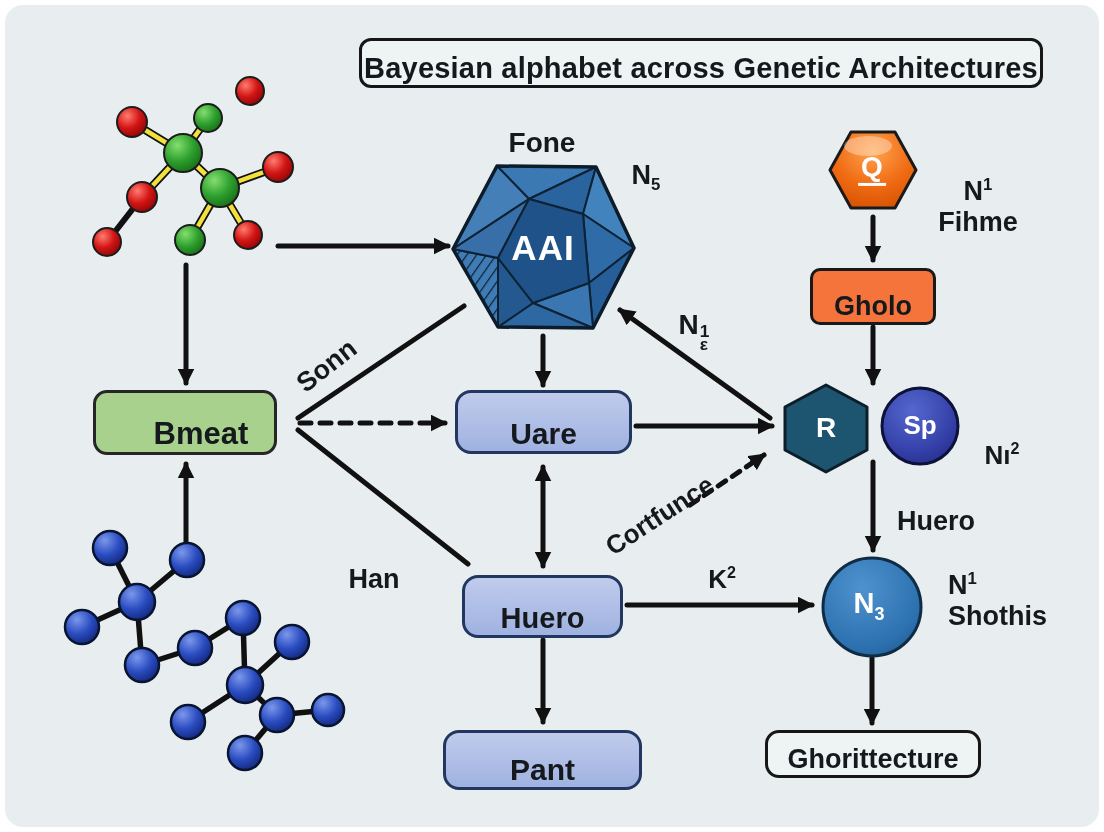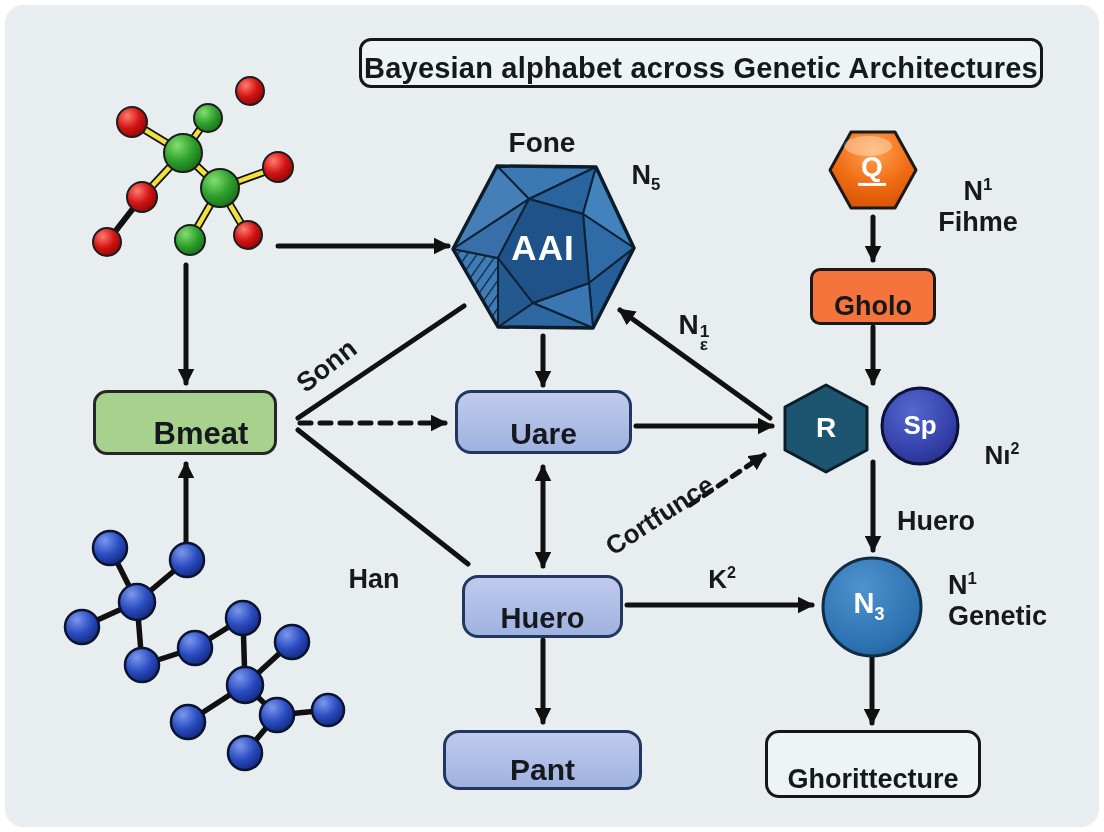--- a/index.html
+++ b/index.html
@@ -212,21 +212,21 @@
   </div>
 
   <div class="node blue-node" style="left:443px; top:730px; width:199px; height:60px;">
     <span>Pant</span>
   </div>
 
   <div class="node orange-node" style="left:810px; top:268px; width:126px; height:57px;">
     <span>Gholo</span>
   </div>
 
-  <div class="node plain-node" style="left:765px; top:730px; width:216px; height:68px;">
+  <div class="node plain-node" style="left:765px; top:730px; width:216px; height:48px;">
     <span>Ghorittecture</span>
   </div>
 
   <div class="lbl" style="left:542px; top:143px; font-size:28px;">Fone</div>
 
   <div class="lbl" style="left:646px; top:177px; font-size:27px;"><span>N</span><sub>5</sub></div>
 
   <div class="lbl white" style="left:543px; top:248px; font-size:35px; letter-spacing:1px;">AAI</div>
 
   <div class="lbl white" style="left:872px; top:167px; font-size:28px;"><span class="q-underline">Q</span></div>
@@ -252,17 +252,17 @@
   <div class="lbl" style="left:936px; top:522px; font-size:27px;">Huero</div>
 
   <div class="lbl" style="left:374px; top:580px; font-size:27px;">Han</div>
 
   <div class="lbl" style="left:722px; top:579px; font-size:26px;"><span>K</span><sup>2</sup></div>
 
   <div class="lbl white" style="left:869px; top:606px; font-size:29px;"><span>N</span><sub>3</sub></div>
 
   <div class="lbl two-line-left" style="left:948px; top:601px; transform:translate(0,-50%); font-size:27px;">
       <div><span>N</span><sup>1</sup></div>
-      <div>Genetic</div>
+      <div>Shothis</div>
     </div>
 
   <div class="lbl rot-cort" style="left:660px; top:516px; font-size:26px;">Cortfunce</div>
 </div>
 
 </body></html>

